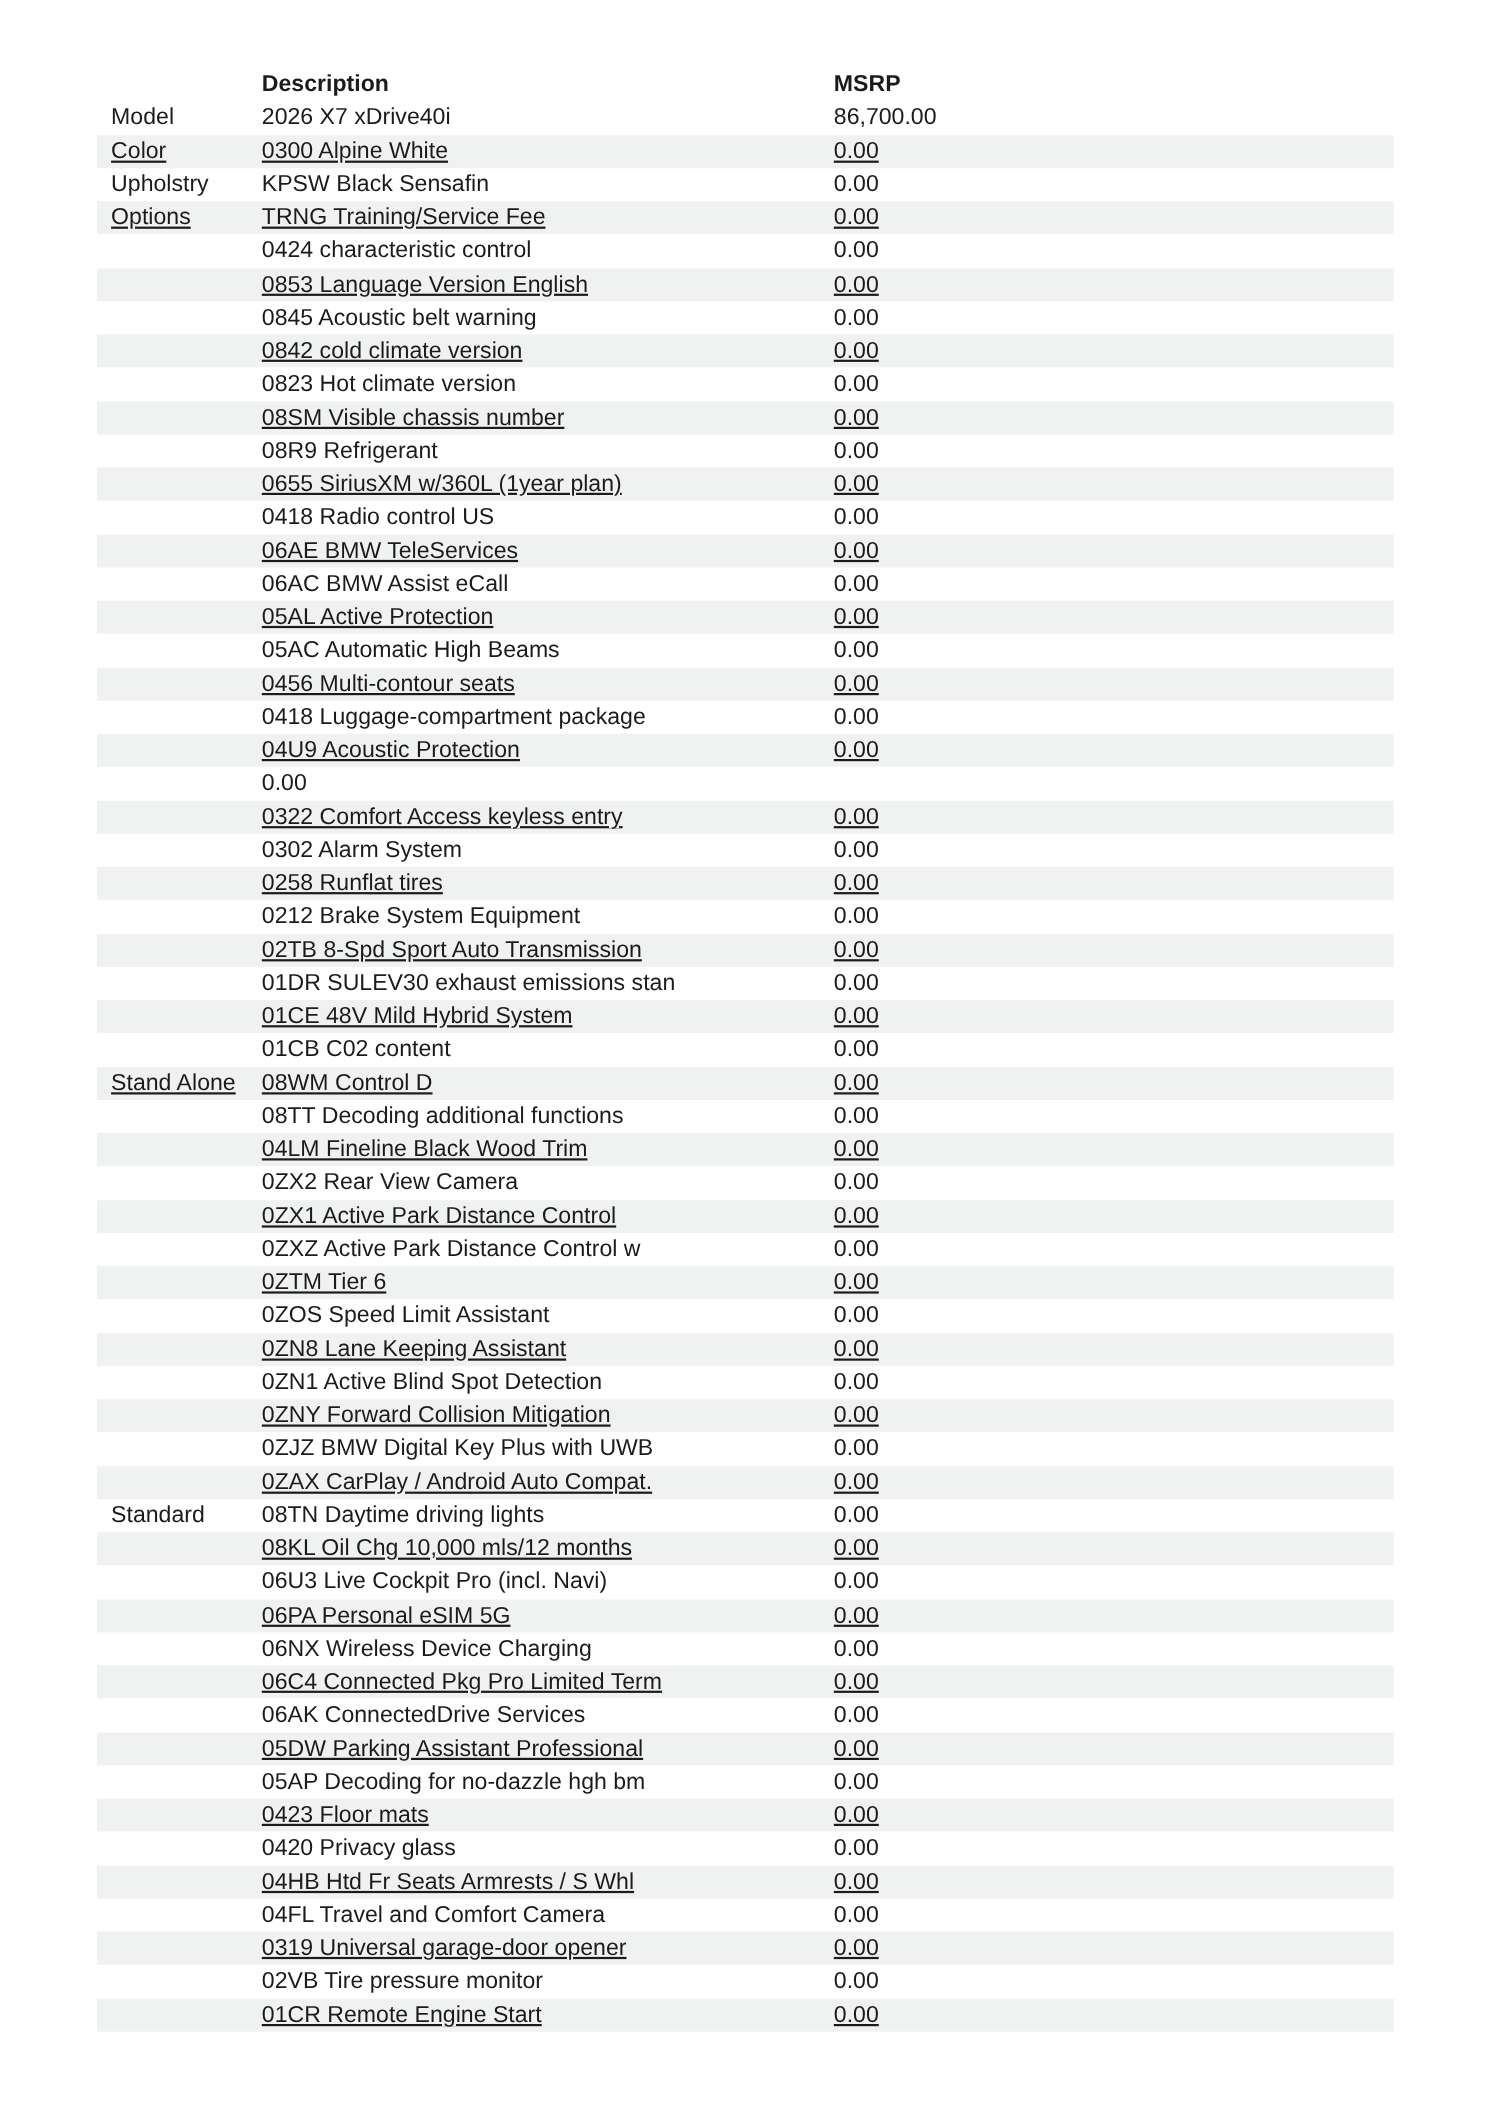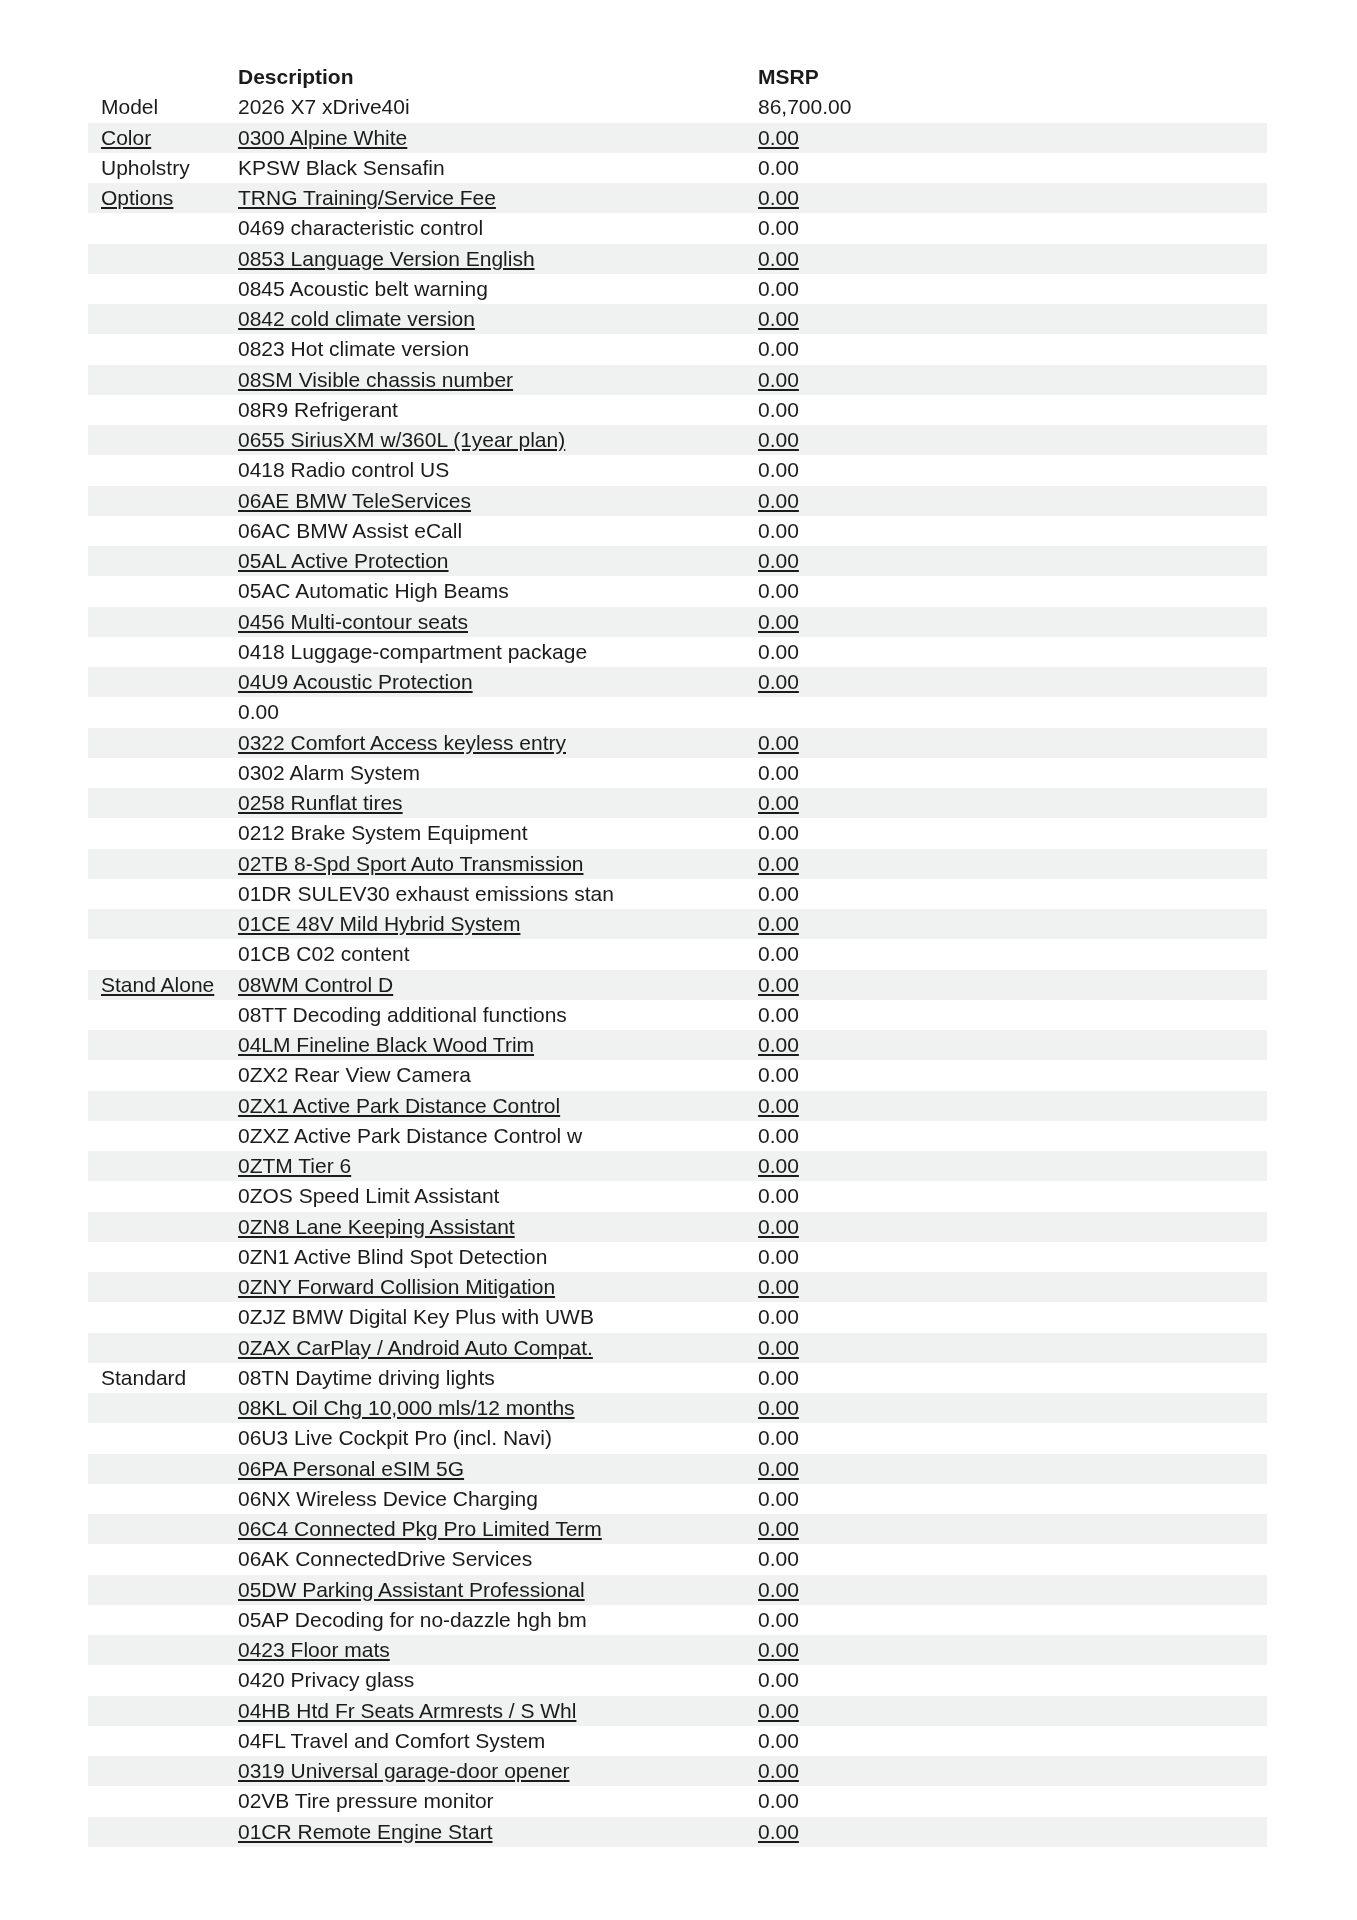--- a/index.html
+++ b/index.html
@@ -87,21 +87,21 @@
     <div class="cell-fill"></div>
   </div>
         <div class="row shaded">
     <div class="cell-label">Options</div>
     <div class="cell-desc">TRNG Training/Service Fee</div>
     <div class="cell-msrp">0.00</div>
     <div class="cell-fill"></div>
   </div>
         <div class="row">
     <div class="cell-label"></div>
-    <div class="cell-desc">0469 characteristic control</div>
+    <div class="cell-desc">0424 characteristic control</div>
     <div class="cell-msrp">0.00</div>
     <div class="cell-fill"></div>
   </div>
         <div class="row shaded">
     <div class="cell-label"></div>
     <div class="cell-desc">0853 Language Version English</div>
     <div class="cell-msrp">0.00</div>
     <div class="cell-fill"></div>
   </div>
         <div class="row">
@@ -386,21 +386,21 @@
     <div class="cell-fill"></div>
   </div>
         <div class="row shaded">
     <div class="cell-label"></div>
     <div class="cell-desc">04HB Htd Fr Seats Armrests / S Whl</div>
     <div class="cell-msrp">0.00</div>
     <div class="cell-fill"></div>
   </div>
         <div class="row">
     <div class="cell-label"></div>
-    <div class="cell-desc">04FL Travel and Comfort System</div>
+    <div class="cell-desc">04FL Travel and Comfort Camera</div>
     <div class="cell-msrp">0.00</div>
     <div class="cell-fill"></div>
   </div>
         <div class="row shaded">
     <div class="cell-label"></div>
     <div class="cell-desc">0319 Universal garage-door opener</div>
     <div class="cell-msrp">0.00</div>
     <div class="cell-fill"></div>
   </div>
         <div class="row">

